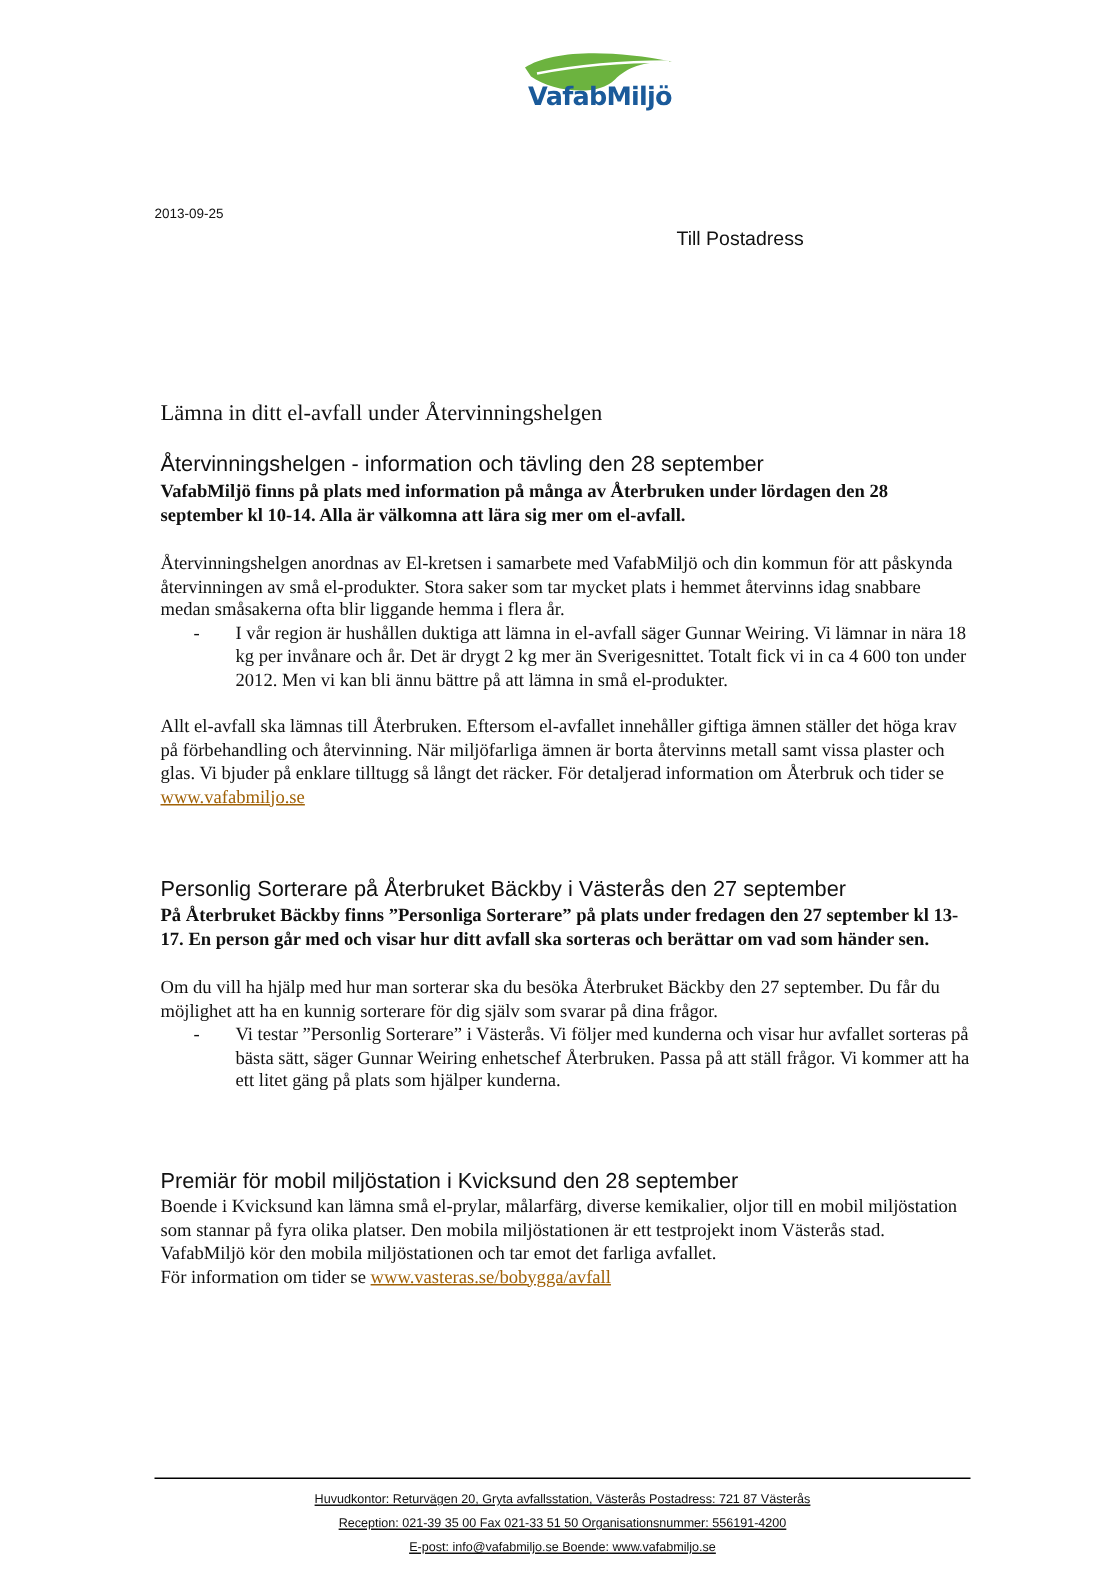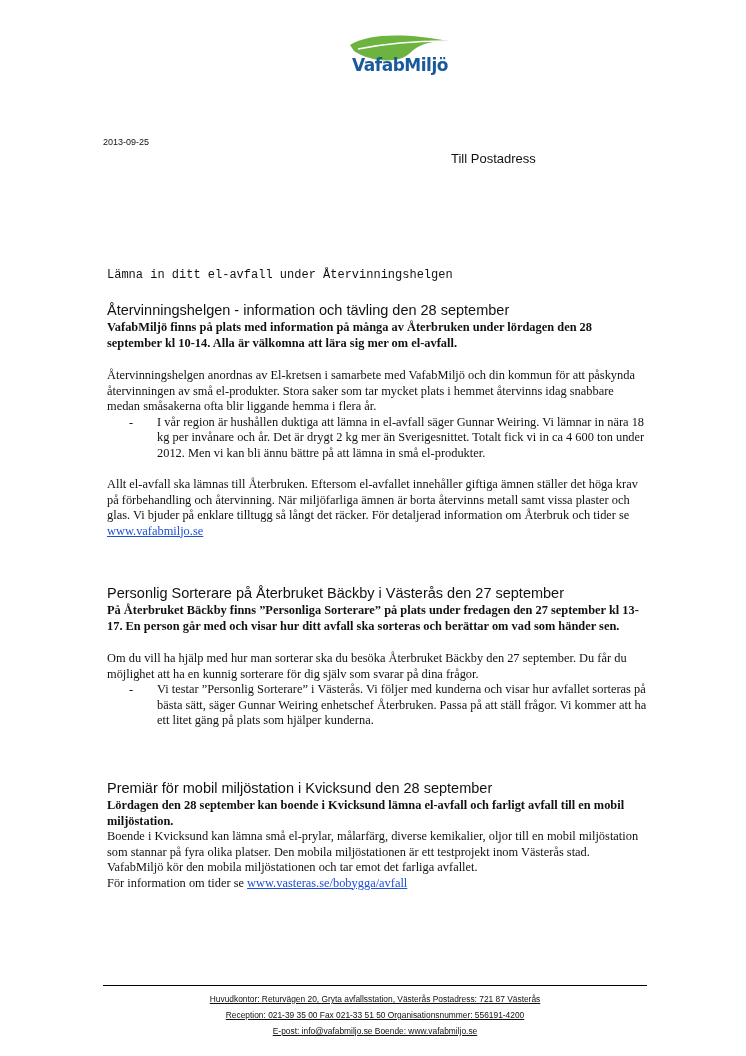--- a/index.html
+++ b/index.html
@@ -4,29 +4,29 @@
   <style>
     html, body { margin: 0; padding: 0; background: #ffffff; }
     body { width: 746px; height: 1056px; position: relative; overflow: hidden; color: #111; }
     .abs { position: absolute; }
     .logo { left: 340px; top: 35px; width: 120px; height: 60px; }
     .logo-text { position: absolute; left: 0; top: 20px; width: 120px; text-align: center;
       font-family: "DejaVu Sans", sans-serif; font-weight: bold; font-size: 17px; color: #1a5a9a; letter-spacing: -0.5px; }
     .logo svg { position: absolute; left: 8px; top: 0px; }
     .date { left: 103px; top: 137px; font-family: "Liberation Sans", sans-serif; font-size: 9px; }
     .recipient { left: 451px; top: 151px; font-family: "Liberation Sans", sans-serif; font-size: 13px; }
-    .main-title { left: 107px; top: 268px; font-family: Liberation Mono, monospace; font-size: 12px; }
+    .main-title { left: 107px; top: 268px; font-family: Liberation Serif, serif; font-size: 15px; }
     .section { left: 107px; width: 540px; }
     .h2 { font-family: "Liberation Sans", sans-serif; font-size: 14.5px; margin: 0; line-height: 18px; }
     .lead { font-family: "Liberation Serif", serif; font-weight: bold; font-size: 12.4px; line-height: 16px; margin: 0; }
     .p { font-family: "Liberation Serif", serif; font-size: 12.4px; line-height: 15.5px; margin: 0; }
     .bullet { display: flex; font-family: "Liberation Serif", serif; font-size: 12.4px; line-height: 15.5px; margin: 0; }
     .bullet .dash { width: 28px; padding-left: 22px; flex: none; box-sizing: content-box; }
     .bullet .txt { flex: 1; }
-    a { color: #1d4ed8; }
+    a { color: #a16207; }
     .footer-line { left: 103px; top: 985px; width: 544px; height: 1px; background: #000; }
     .footer { left: 103px; width: 544px; text-align: center; font-family: "Liberation Sans", sans-serif; font-size: 8.4px; line-height: 16px; text-decoration: underline; }
   </style>
 </head>
 <body>
 
 <div class="abs logo">
   <svg width="104" height="28" viewBox="0 0 104 28">
     <path d="M2 10 C 20 -2, 60 -2, 100 6 C 80 6, 70 10, 62 18 C 50 30, 20 26, 6 16 Z" fill="#6cb33f"></path>
     <path d="M10 14 C 40 8, 70 6, 98 6" stroke="#ffffff" stroke-width="1.6" fill="none"></path>
@@ -58,21 +58,20 @@
   <div style="height:17px"></div>
   <p class="p">Om du vill ha hjälp med hur man sorterar ska du besöka Återbruket Bäckby den 27 september. Du får du möjlighet att ha en kunnig sorterare för dig själv som svarar på dina frågor.</p>
   <div class="bullet">
     <span class="dash">-</span>
     <span class="txt">Vi testar ”Personlig Sorterare” i Västerås. Vi följer med kunderna och visar hur avfallet sorteras på bästa sätt, säger Gunnar Weiring enhetschef Återbruken. Passa på att ställ frågor. Vi kommer att ha ett litet gäng på plats som hjälper kunderna.</span>
   </div>
 </div>
 
 <div class="abs section" style="top:779px;">
   <p class="h2">Premiär för mobil miljöstation i Kvicksund den 28 september</p>
-  <p class="lead">Lördagen den 28 september kan boende i Kvicksund lämna el-avfall och farligt avfall till en mobil miljöstation.</p>
   <p class="p">Boende i Kvicksund kan lämna små el-prylar, målarfärg, diverse kemikalier, oljor till en mobil miljöstation som stannar på fyra olika platser. Den mobila miljöstationen är ett testprojekt inom Västerås stad. VafabMiljö kör den mobila miljöstationen och tar emot det farliga avfallet.</p>
   <p class="p"><span>För information om tider se </span><a href="#">www.vasteras.se/bobygga/avfall</a></p>
 </div>
 
 <div class="abs footer-line"></div>
 <div class="abs footer" style="top:991px;">Huvudkontor: Returvägen 20, Gryta avfallsstation, Västerås  Postadress: 721 87 Västerås</div>
 <div class="abs footer" style="top:1007px;">Reception: 021-39 35 00  Fax 021-33 51 50  Organisationsnummer: 556191-4200</div>
 <div class="abs footer" style="top:1023px;">E-post: info@vafabmiljo.se  Boende: www.vafabmiljo.se</div>
 
 </body></html>

